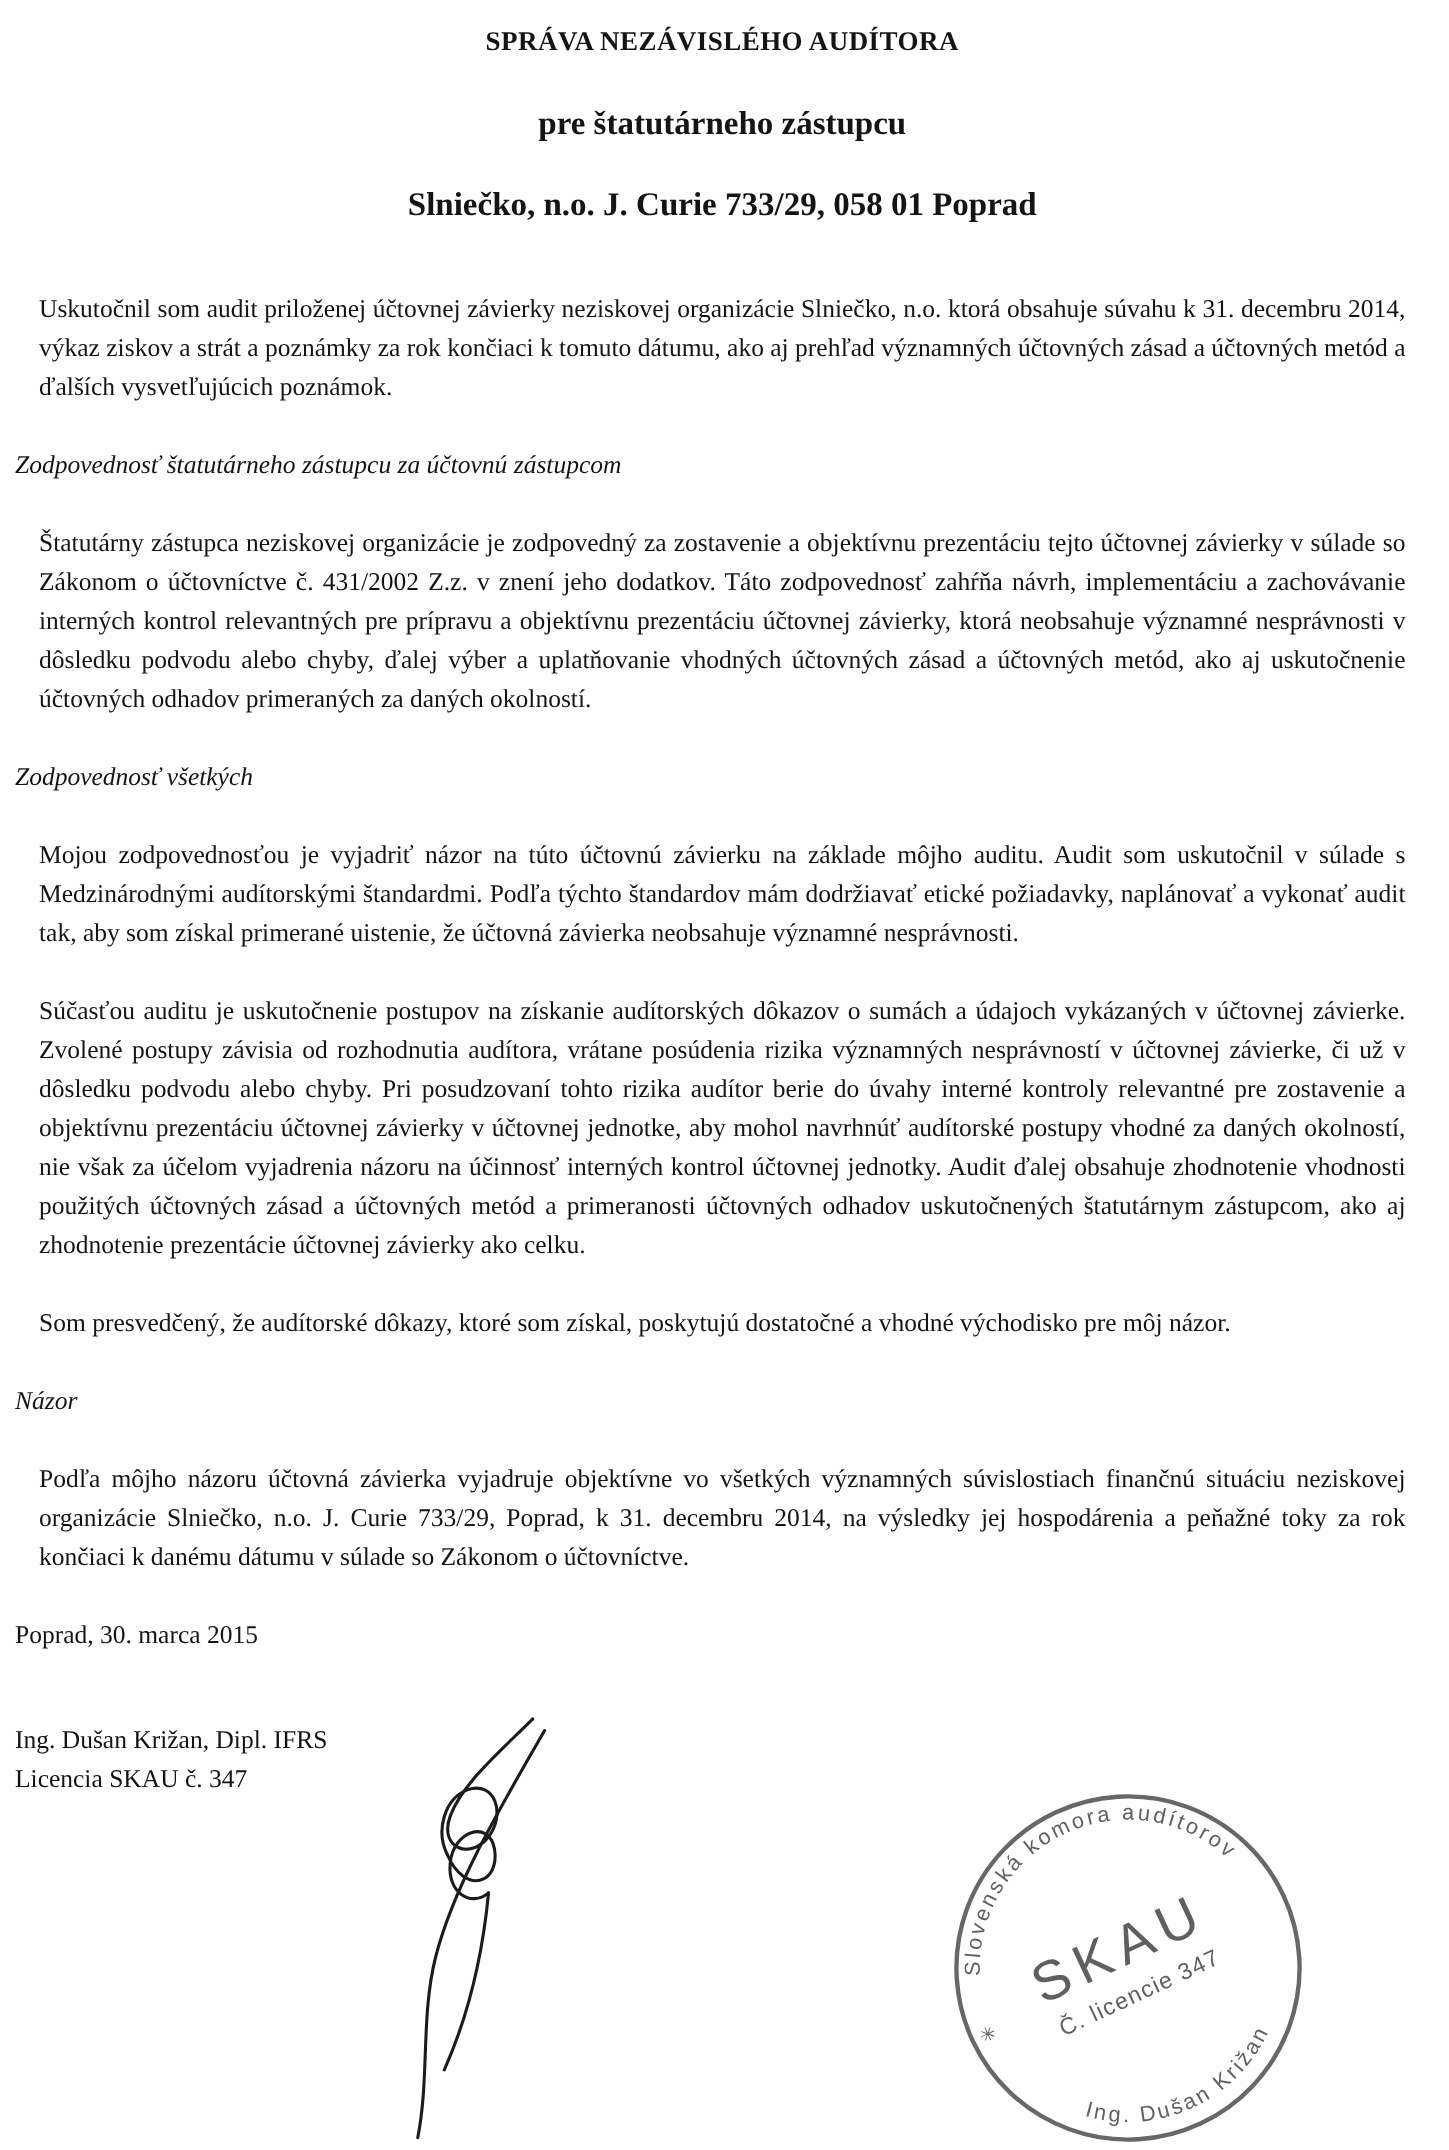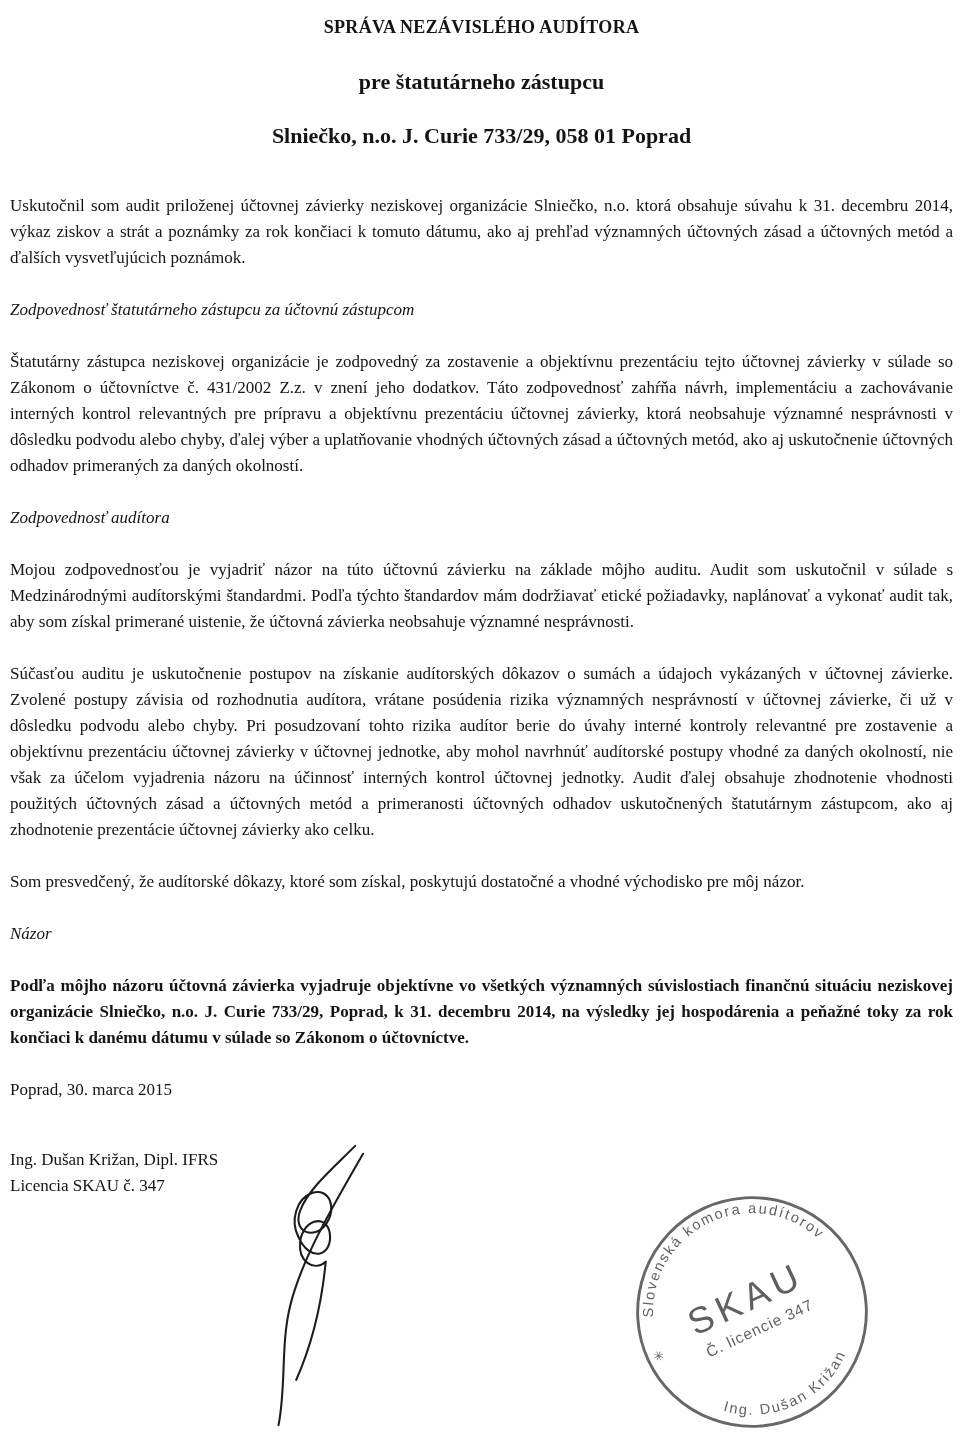--- a/index.html
+++ b/index.html
@@ -29,28 +29,28 @@
     letter-spacing: 0.3px;
   }
   .doc-sub {
     font-size: 22px;
     font-weight: bold;
     margin: 0 0 28px 0;
   }
   .doc-sub:last-child { margin-bottom: 0; }
   .para {
     text-align: justify;
-    margin: 26px 0;
+    margin: 26px 16px;
   }
   .para.intro { margin-top: 44px; }
   .section-heading {
     font-style: italic;
     margin: 26px 0;
   }
-  .para.opinion { font-weight: bold; }
+  .para.opinion { font-weight: normal; }
   .closing-date { margin: 26px 0 0 0; }
   .signer-block { margin-top: 44px; }
   .signer-block p { margin: 0; }
   .signature-svg {
     position: absolute;
     left: 238px;
     top: 1138px;
     width: 140px;
     height: 295px;
     pointer-events: none;
@@ -102,21 +102,21 @@
     <h1 class="doc-title">SPRÁVA NEZÁVISLÉHO AUDÍTORA</h1>
     <h2 class="doc-sub">pre štatutárneho zástupcu</h2>
     <h2 class="doc-sub">Slniečko, n.o. J. Curie 733/29, 058 01 Poprad</h2>
   </header>
 
   <p class="para intro">Uskutočnil som audit priloženej účtovnej závierky neziskovej organizácie Slniečko, n.o. ktorá obsahuje súvahu k 31. decembru 2014, výkaz ziskov a strát a poznámky za rok končiaci k tomuto dátumu, ako aj prehľad významných účtovných zásad a účtovných metód a ďalších vysvetľujúcich poznámok.</p>
 
   <p class="section-heading">Zodpovednosť štatutárneho zástupcu za účtovnú zástupcom</p>
   <p class="para">Štatutárny zástupca neziskovej organizácie je zodpovedný za zostavenie a objektívnu prezentáciu tejto účtovnej závierky v súlade so Zákonom o účtovníctve č. 431/2002 Z.z. v znení jeho dodatkov. Táto zodpovednosť zahŕňa návrh, implementáciu a zachovávanie interných kontrol relevantných pre prípravu a objektívnu prezentáciu účtovnej závierky, ktorá neobsahuje významné nesprávnosti v dôsledku podvodu alebo chyby, ďalej výber a uplatňovanie vhodných účtovných zásad a účtovných metód, ako aj uskutočnenie účtovných odhadov primeraných za daných okolností.</p>
 
-  <p class="section-heading">Zodpovednosť audítora</p>
+  <p class="section-heading">Zodpovednosť všetkých</p>
   <p class="para">Mojou zodpovednosťou je vyjadriť názor na túto účtovnú závierku na základe môjho auditu. Audit som uskutočnil v súlade s Medzinárodnými audítorskými štandardmi. Podľa týchto štandardov mám dodržiavať etické požiadavky, naplánovať a vykonať audit tak, aby som získal primerané uistenie, že účtovná závierka neobsahuje významné nesprávnosti.</p>
   <p class="para">Súčasťou auditu je uskutočnenie postupov na získanie audítorských dôkazov o sumách a údajoch vykázaných v účtovnej závierke. Zvolené postupy závisia od rozhodnutia audítora, vrátane posúdenia rizika významných nesprávností v účtovnej závierke, či už v dôsledku podvodu alebo chyby. Pri posudzovaní tohto rizika audítor berie do úvahy interné kontroly relevantné pre zostavenie a objektívnu prezentáciu účtovnej závierky v účtovnej jednotke, aby mohol navrhnúť audítorské postupy vhodné za daných okolností, nie však za účelom vyjadrenia názoru na účinnosť interných kontrol účtovnej jednotky. Audit ďalej obsahuje zhodnotenie vhodnosti použitých účtovných zásad a účtovných metód a primeranosti účtovných odhadov uskutočnených štatutárnym zástupcom, ako aj zhodnotenie prezentácie účtovnej závierky ako celku.</p>
   <p class="para">Som presvedčený, že audítorské dôkazy, ktoré som získal, poskytujú dostatočné a vhodné východisko pre môj názor.</p>
 
   <p class="section-heading">Názor</p>
   <p class="para opinion">Podľa môjho názoru účtovná závierka vyjadruje objektívne vo všetkých významných súvislostiach finančnú situáciu neziskovej organizácie Slniečko, n.o. J. Curie 733/29, Poprad, k 31. decembru 2014, na výsledky jej hospodárenia a peňažné toky za rok končiaci k danému dátumu v súlade so Zákonom o účtovníctve.</p>
 
   <p class="closing-date">Poprad, 30. marca 2015</p>
 
   <div class="signer-block">

